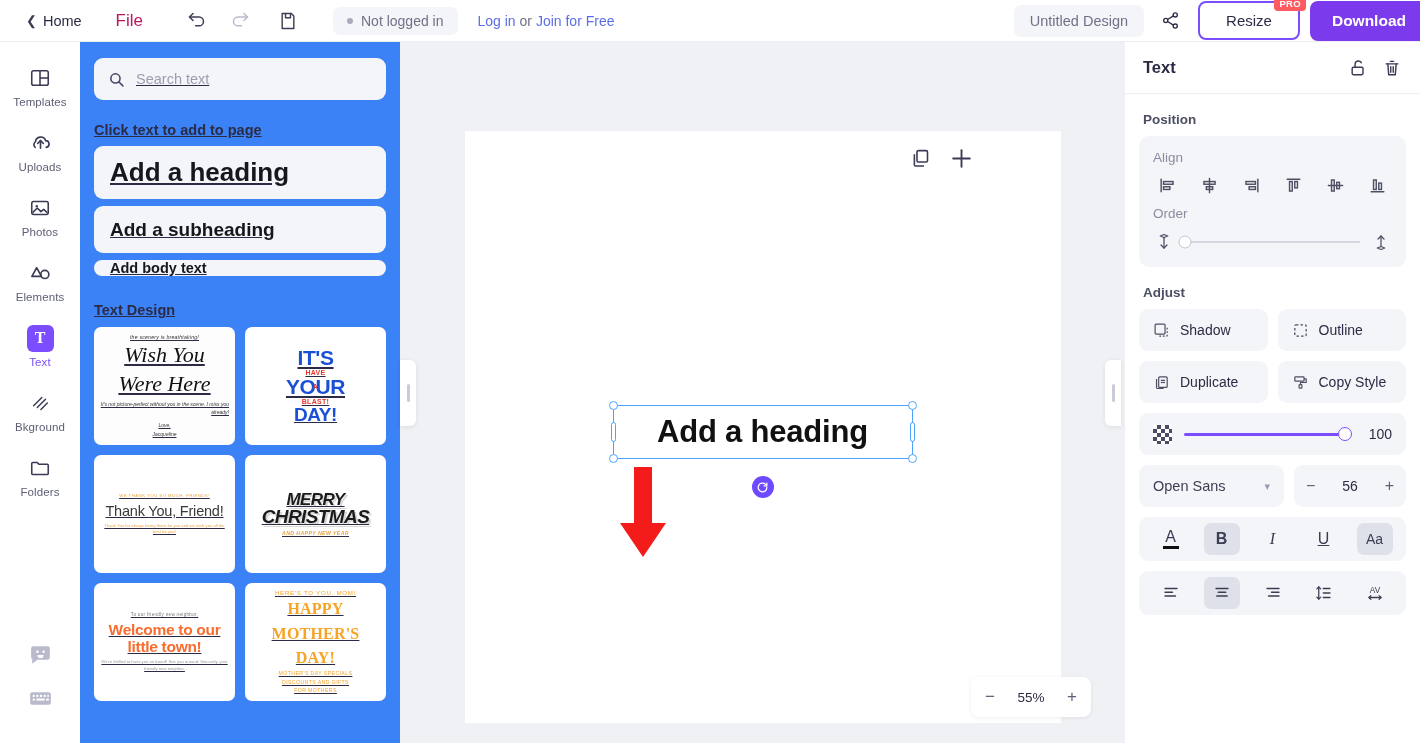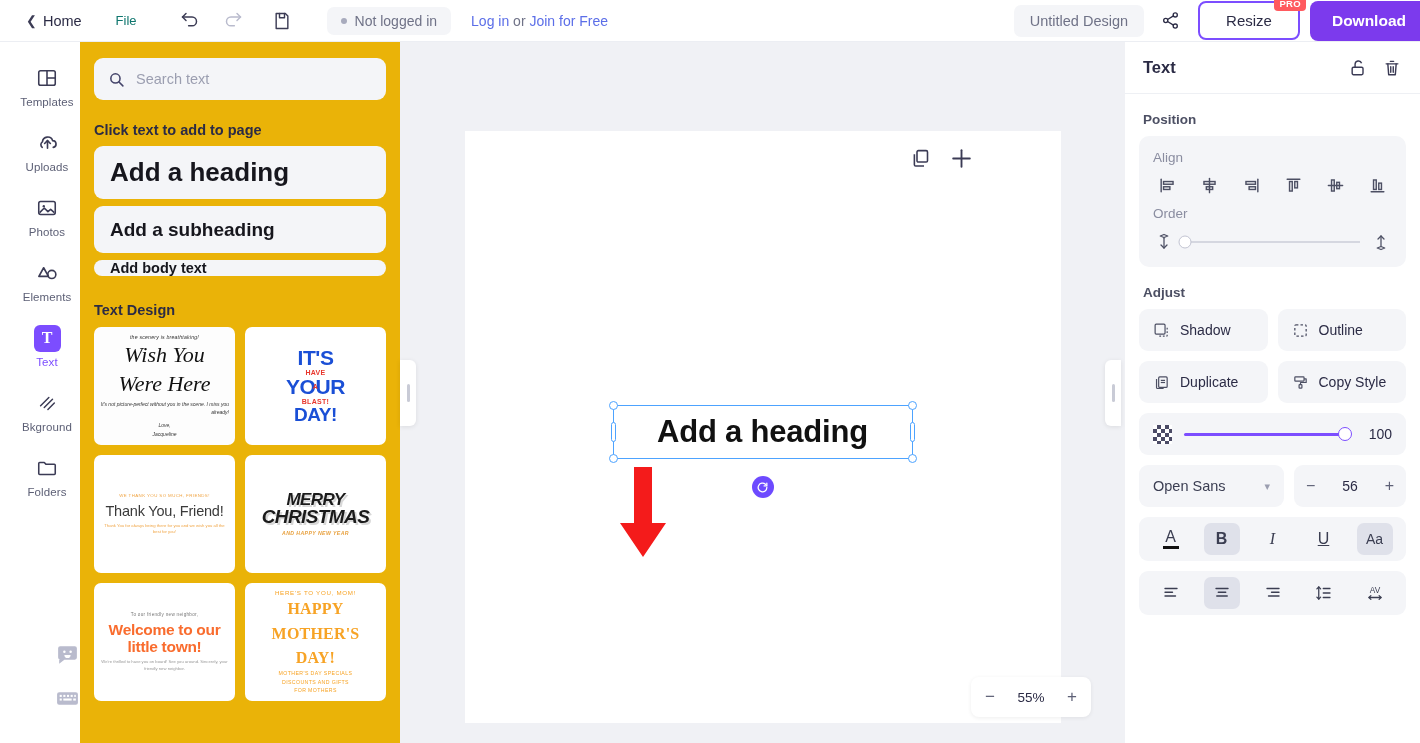--- a/index.html
+++ b/index.html
@@ -20,21 +20,21 @@
     border-bottom: 1px solid #eceef3;
     position: relative; z-index: 40;
   }
   .tb-left { display: flex; align-items: center; padding-left: 18px; gap: 2px; }
   .home-btn {
     display: flex; align-items: center; gap: 6px;
     font-size: 14.5px; color: #2b2b45; cursor: pointer;
     padding: 6px 8px; border-radius: 6px;
   }
   .chev-left { font-size: 13px; color: #3c3c55; line-height: 1; }
-  .file-btn { font-size: 13px; color: #0f766e; cursor: pointer; padding: 6px 12px; border-radius: 6px; margin-left: 12px; }
+  .file-btn { font-size: 17px; color: #be185d; cursor: pointer; padding: 6px 12px; border-radius: 6px; margin-left: 12px; }
   .icon-btn {
     width: 34px; height: 34px; border-radius: 6px;
     display: flex; align-items: center; justify-content: center;
     cursor: pointer; color: #3c3c55;
   }
   .tb-undo { margin-left: 22px; }
   .tb-redo { margin-left: 8px; }
   .tb-save { margin-left: 12px; }
   .notlogged {
     display: flex; align-items: center; gap: 8px;
@@ -68,44 +68,44 @@
     border-radius: 8px; padding: 11px 22px; cursor: pointer;
     margin-right: -8px;
   }
 
   
   .body { flex: 1; display: flex; position: relative; min-height: 0; }
 
   
   .rail {
     width: 80px; min-width: 80px; background: #ffffff;
-    display: flex; flex-direction: column; align-items: flex-end;
+    display: flex; flex-direction: column; align-items: center;
     padding-top: 14px; position: relative; z-index: 30;
   }
   .rail-item {
     width: 66px; padding: 9px 0 7px; margin-bottom: 6px;
     display: flex; flex-direction: column; align-items: center; gap: 5px;
     border-radius: 9px; cursor: pointer;
   }
   .rail-item .ri-ico { color: #3b3b55; display: flex; align-items: center; justify-content: center; height: 26px; }
   .rail-item .ri-lbl { font-size: 11.5px; color: #5d6076; letter-spacing: .1px; }
   .rail-item.active .ri-lbl { color: #7c4dff; }
   .rail-tile {
     width: 27px; height: 27px; background: #7c4dff; border-radius: 6px;
     display: flex; align-items: center; justify-content: center;
     color: #fff; font-size: 16px; font-weight: bold; font-family: "Liberation Serif", serif;
   }
   .rail-bottom { margin-top: auto; display: flex; flex-direction: column; align-items: center; gap: 14px; padding-bottom: 28px; }
   .rb-ico { cursor: pointer; color: #b9bbcd; }
 
   
   .panel {
-    width: 320px; min-width: 320px; background: #eab308;
+    width: 320px; min-width: 320px; background: #3b82f6;
     display: flex; flex-direction: column; padding: 16px 0 0 0;
-    position: relative; z-index: 20; overflow: hidden;
+    position: relative; z-index: 20; overflow: hidden; text-decoration: underline;
   }
   .search-wrap { padding: 0 14px 0 14px; }
   .search-box {
     display: flex; align-items: center; gap: 11px;
     background: #f4f5f8; border-radius: 9px; height: 42px; padding: 0 14px;
     cursor: text;
   }
   .search-box .sb-ico { color: #44446a; display: flex; }
   .search-box input {
     border: none; outline: none; background: transparent;

